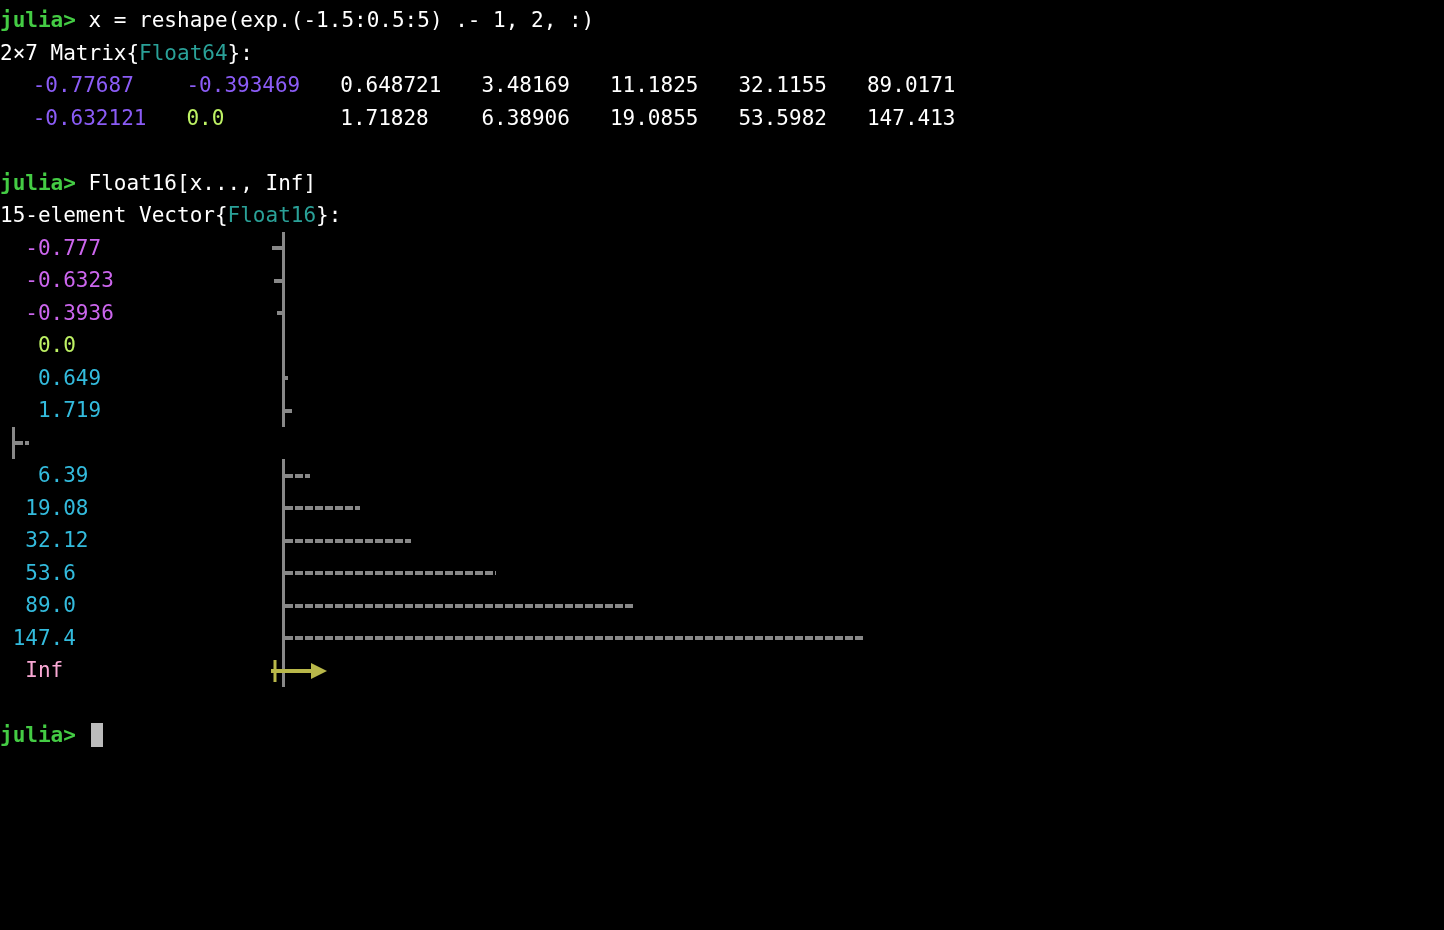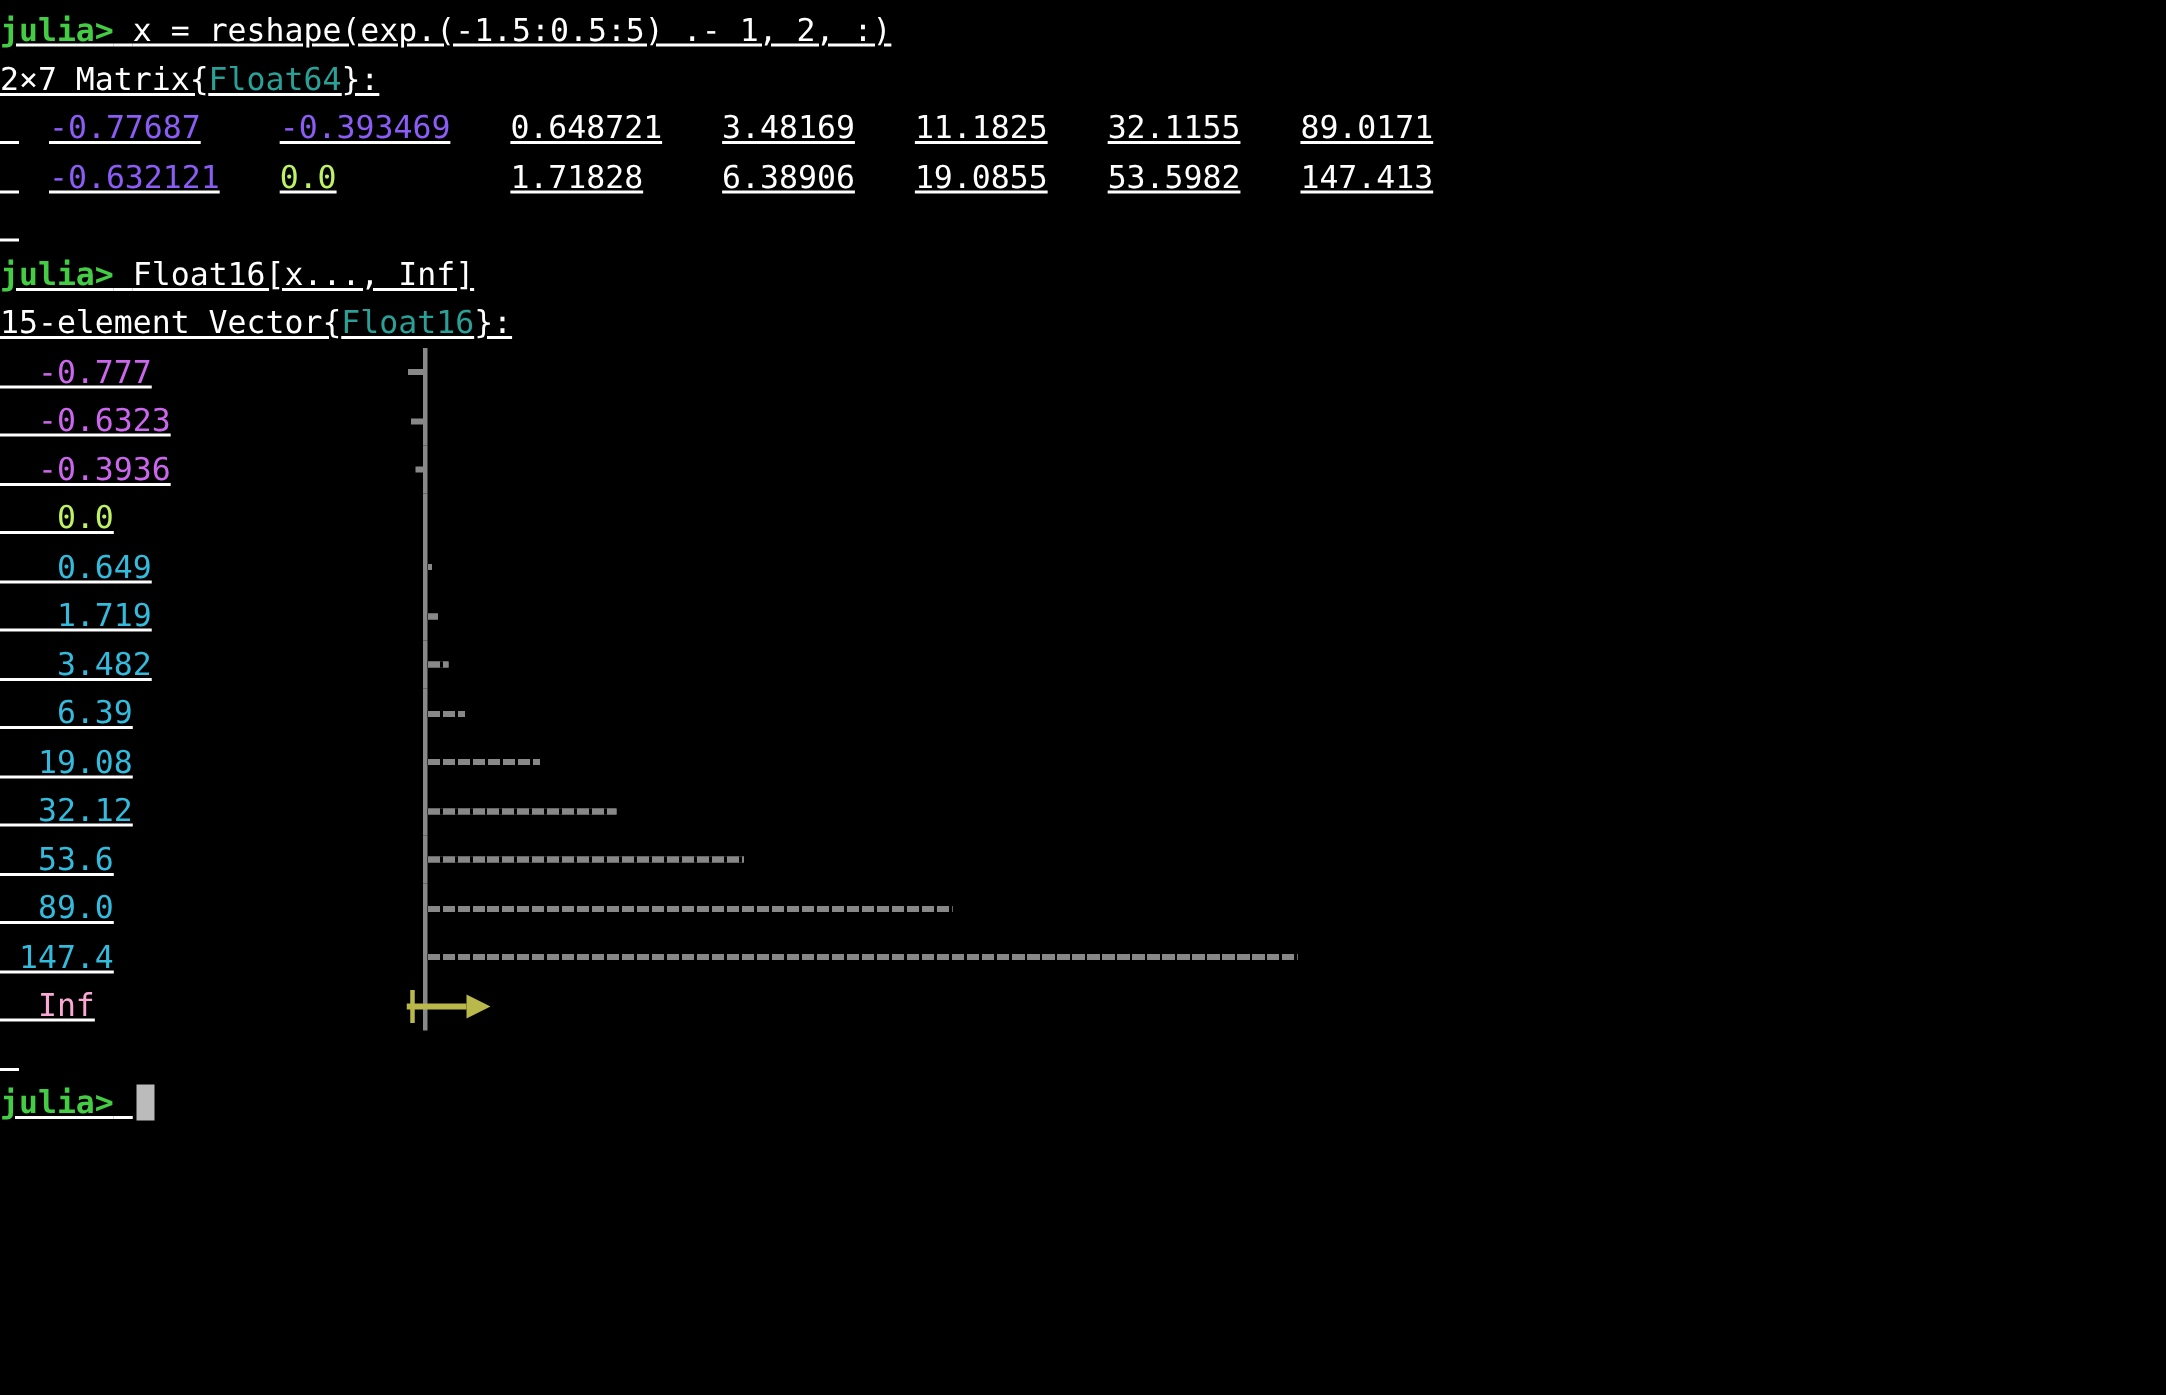--- a/index.html
+++ b/index.html
@@ -9,21 +9,20 @@
     color: #fff;
     font-family: "Menlo", "Consolas", "DejaVu Sans Mono", monospace;
     font-size: 21px;
     line-height: 1.55;
     width: 1444px;
     height: 930px;
     overflow: hidden;
   }
   .terminal {
     padding: 4px 0 0 0;
-    text-decoration: underline;
   }
   .line {
     white-space: pre;
   }
   .prompt { color: #44cc44; font-weight: bold; }
   .type { color: #2aa198; }
   .neg { color: #8b5cf6; }
   .zero { color: #bef264; }
   .pos { color: #fff; }
   .negmag { color: #cc66ee; }  
@@ -182,21 +181,20 @@
       </div>
       <div class="barrow">
         <div class="barlabel posmag">   1.719</div>
         <div class="neg-region"></div>
         <div class="axis-col"></div>
         <div class="pos-region">
           <div class="posseg" style="width: 6.76404px;"></div>
         </div>
       </div>
       <div class="barrow">
-        <div class="barlabel posmag">   3.482</div>
         <div class="neg-region"></div>
         <div class="axis-col"></div>
         <div class="pos-region">
           <div class="posseg" style="width: 13.7012px;"></div>
         </div>
       </div>
       <div class="barrow">
         <div class="barlabel posmag">   6.39</div>
         <div class="neg-region"></div>
         <div class="axis-col"></div>

